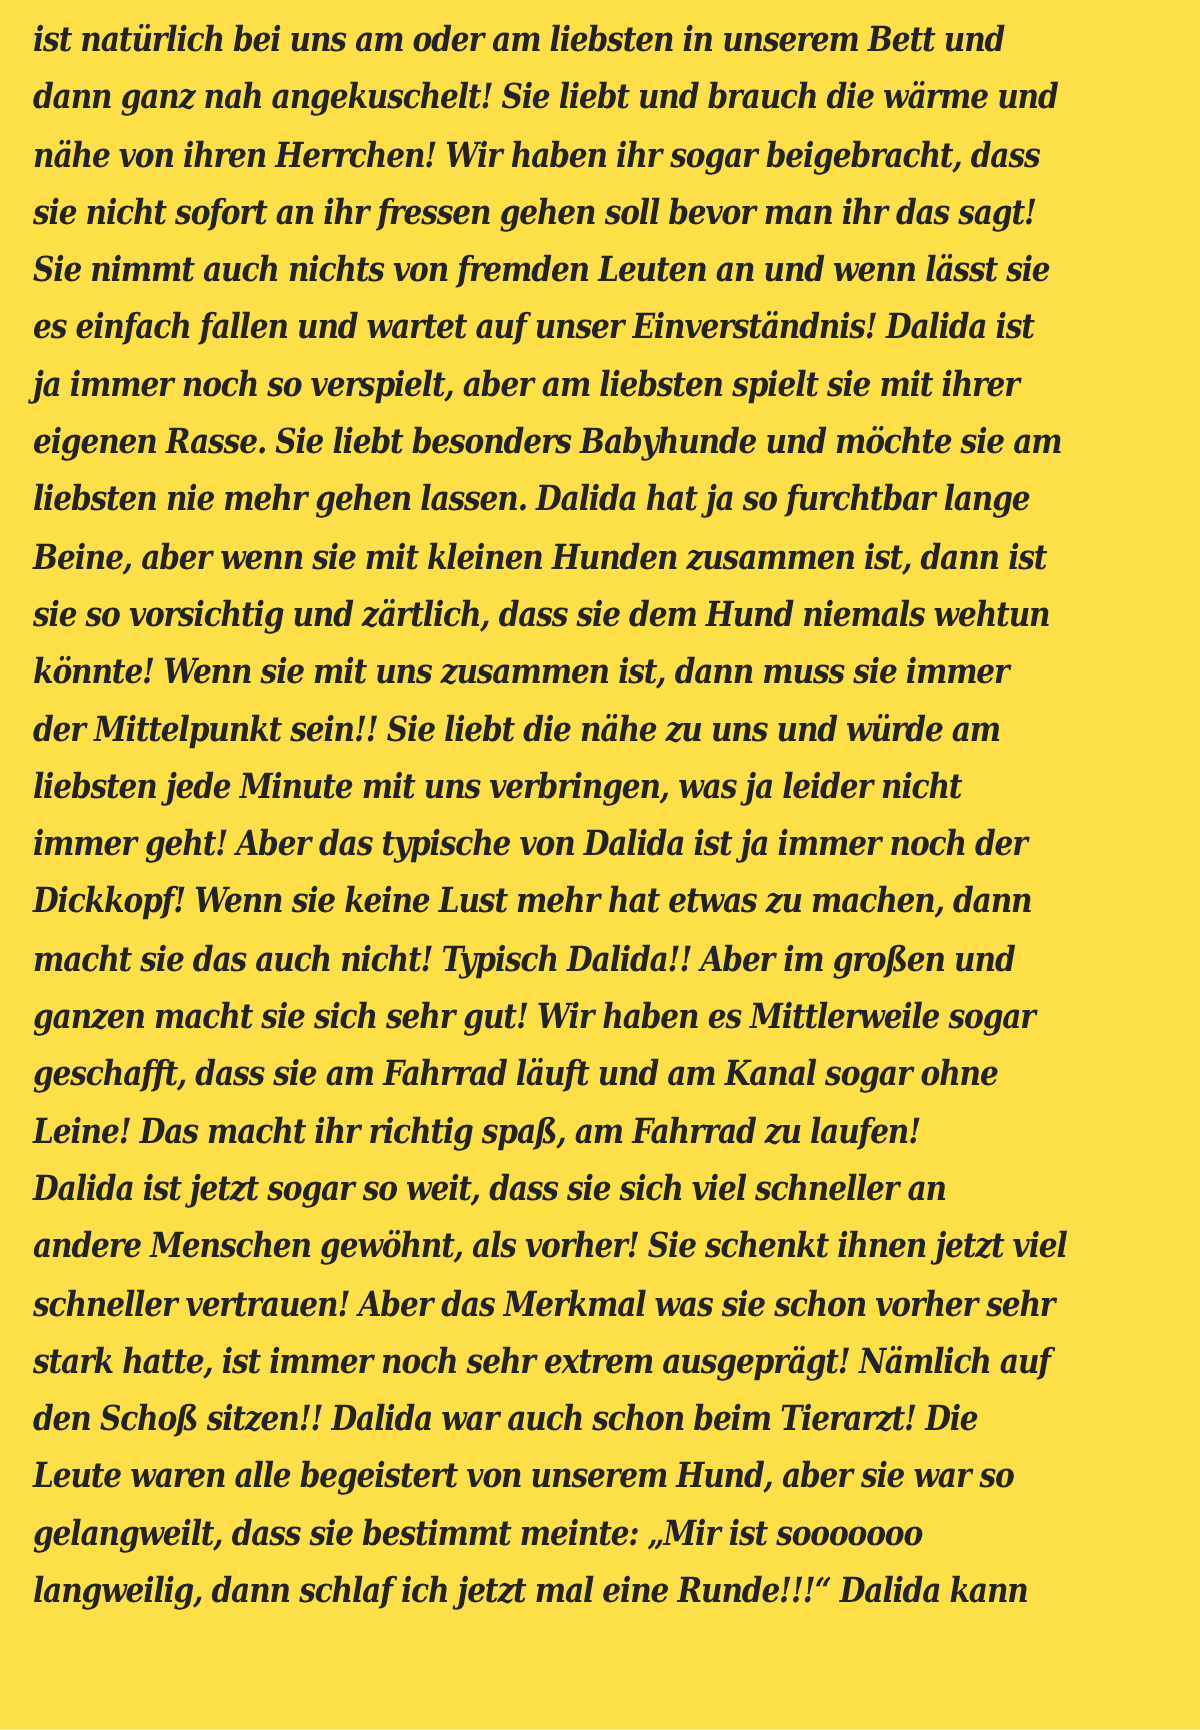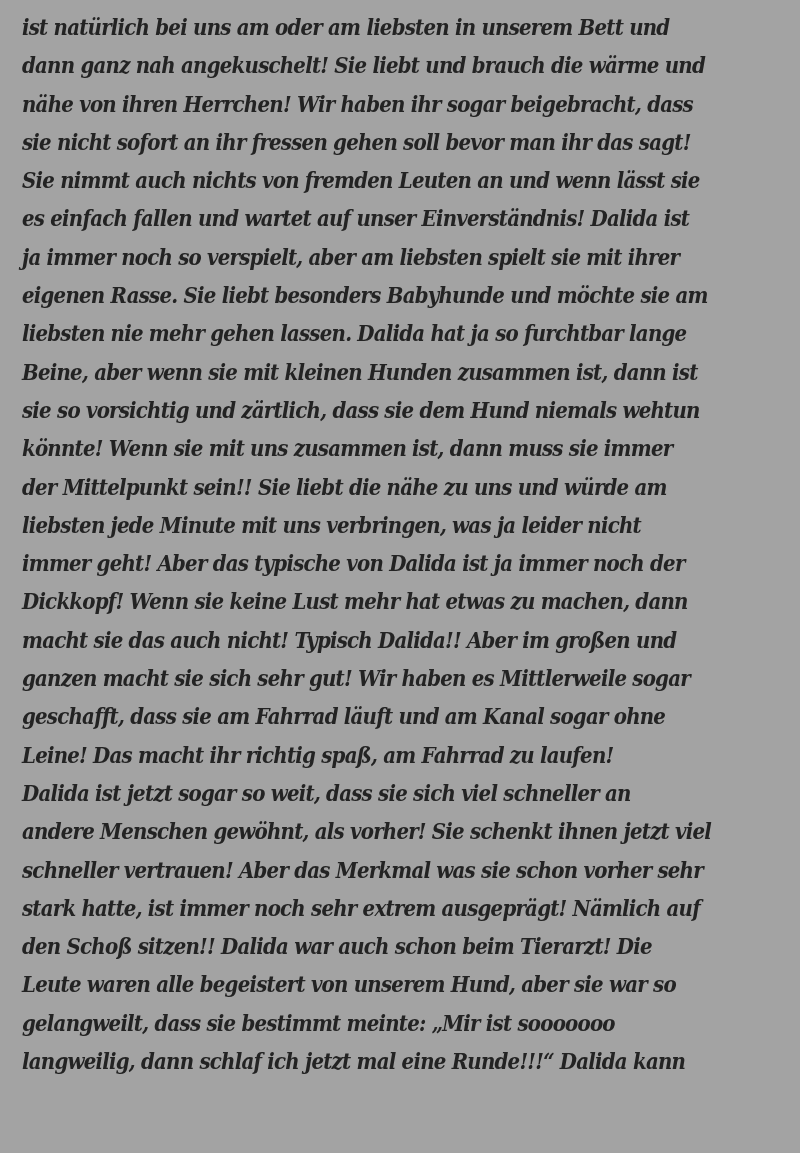--- a/index.html
+++ b/index.html
@@ -11,21 +11,21 @@
       width: 800px;
       height: 1153px;
       overflow: hidden;
       position: relative;
     }
     .page {
       position: absolute;
       left: 0; top: 0;
       width: 800px;
       height: 1153px;
-      background: #a3a3a3;
+      background: #fde047;
     }
     .text-block {
       position: absolute;
       left: 22px;
       top: 8px;
       width: 770px;
     }
     .line {
       display: block;
       height: 38.3px;

